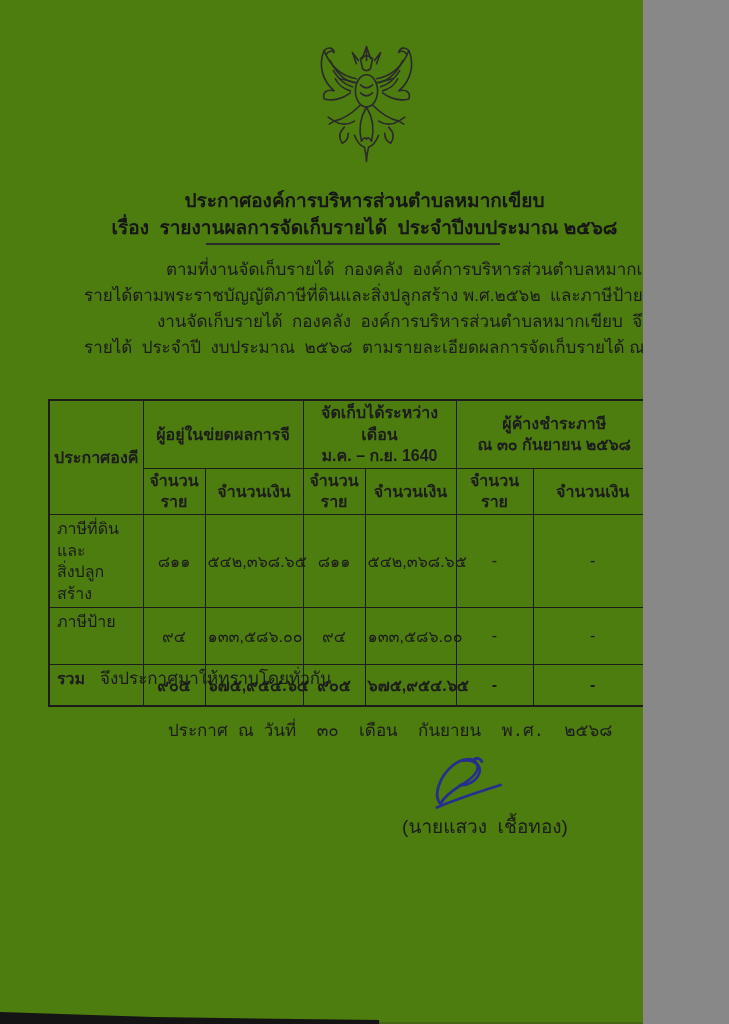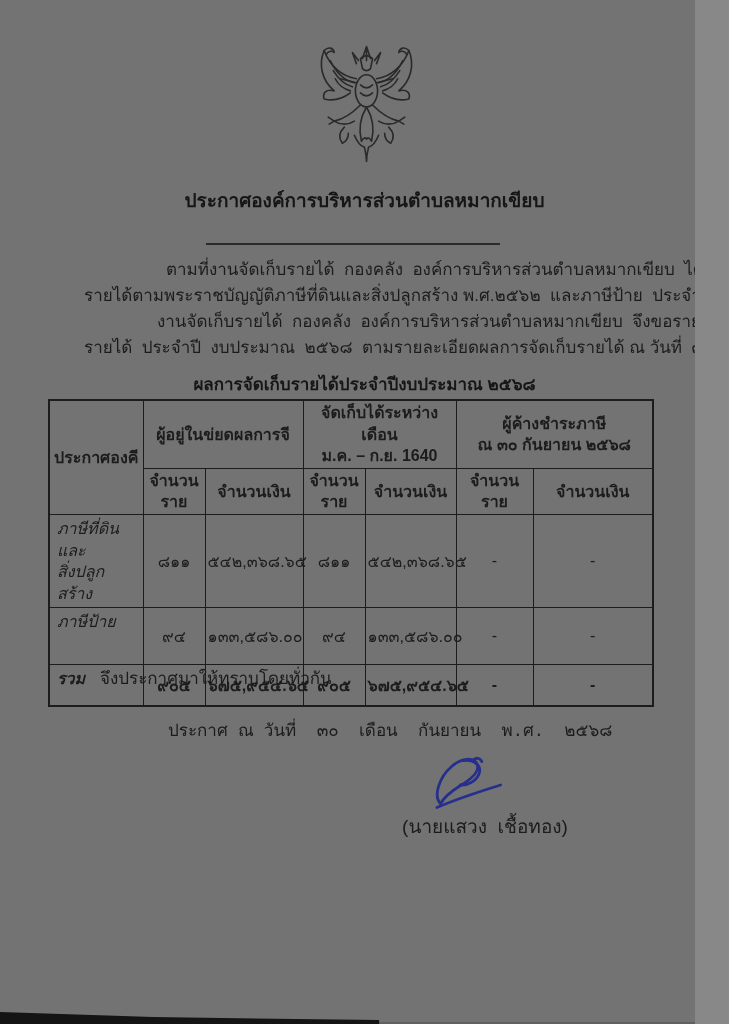--- a/index.html
+++ b/index.html
@@ -1,19 +1,19 @@
 <!DOCTYPE html>
 <html><head>
 <meta charset="utf-8">
 <style>
   * { margin:0; padding:0; box-sizing:border-box; }
   html,body { background:#888; }
   .page {
-    position:relative; width:695px; height:1024px;
-    background:#737373; overflow:hidden;
+    position:relative; width:643px; height:1024px;
+    background:#4d7c0f; overflow:hidden;
     font-family:"Liberation Sans", sans-serif;
     color:#1b1b1b;
   }
   .emblem { position:absolute; left:306px; top:42px; width:121px; height:132px; }
   .title-line { position:absolute; left:0; width:729px; text-align:center;
     font-size:19px; font-weight:bold; white-space:pre; color:#161616; }
   .t1 { top:185px; }
   .t2 { top:212px; }
   .rule { position:absolute; left:206px; top:243px; width:294px; height:2px; background:#2a2a2a; }
   .line { position:absolute; white-space:pre; font-size:17px; color:#1c1c1c; }
@@ -25,21 +25,21 @@
     font-size:17px; font-weight:bold; white-space:pre; color:#161616; }
   .tbl-wrap { position:absolute; left:48px; top:399px; }
   table { border-collapse:collapse; table-layout:fixed; width:604px;
     border:2px solid #1c1c1c; }
   th, td { border:1px solid #1c1c1c; font-size:16px; color:#1c1c1c;
     text-align:center; vertical-align:middle; padding:1px 2px; }
   th { font-weight:bold; white-space:pre-line; line-height:1.35; }
   .hrow1 { height:50px; } .hrow2 { height:44px; }
   .drow1 { height:59px; } .drow2 { height:57px; } .trow { height:41px; }
   td.lbl { text-align:left; vertical-align:top; padding:3px 4px 3px 7px;
-    white-space:pre-line; line-height:1.35;font-style:italic; }
+    white-space:pre-line; line-height:1.35; }
   .trow td { font-weight:bold; }
   .closing { left:84px; top:664px;padding-left:16px; }
   .dateline { left:168px; top:716px;font-family:Liberation Mono, monospace; }
   .sig-ink { position:absolute; left:424px; top:755px; width:97px; height:60px; }
   .sig-name { position:absolute; left:365px; top:811px; width:240px; text-align:center;
     font-size:19px; white-space:pre; color:#1c1c1c; }
   .sig-pos { position:absolute; left:352px; top:836px; width:320px; text-align:center;
     font-size:17px; white-space:pre; color:#1c1c1c; }
   .scan-artifact { position:absolute; left:0; bottom:0; width:729px; height:14px;
     background:#141414;
@@ -69,28 +69,28 @@
     <path class="st" d="M72 40 C82 38 90 30 96 18 M74 44 C82 42 88 36 93 28 M76 48 C83 46 88 42 91 36"></path>
     <path class="st" d="M50 40 L34 36 M70 40 L86 36"></path>
     <path class="st" d="M54 62 C46 70 38 76 28 78 C34 82 42 82 48 78 M66 62 C74 70 82 76 92 78 C86 82 78 82 72 78"></path>
     <path class="st" d="M28 78 L22 74 M28 78 L23 81 M92 78 L98 74 M92 78 L97 81"></path>
     <path class="st" d="M60 64 C54 74 52 86 55 98 C57 94 59 94 60 96 C61 94 63 94 65 98 C68 86 66 74 60 64"></path>
     <path class="st" d="M48 92 Q52 102 58 104 M72 92 Q68 102 62 104 M58 104 Q60 112 60 118 Q60 112 62 104"></path>
     <path class="st" d="M38 84 Q30 92 36 100 Q42 97 42 90 M82 84 Q90 92 84 100 Q78 97 78 90"></path>
   </svg>
 
   <div class="title-line t1">ประกาศองค์การบริหารส่วนตำบลหมากเขียบ</div>
+  <div class="title-line t2">เรื่อง  รายงานผลการจัดเก็บรายได้  ประจำปีงบประมาณ ๒๕๖๘</div>
   <div class="rule"></div>
 
   <div class="line p1l1">ตามที่งานจัดเก็บรายได้  กองคลัง  องค์การบริหารส่วนตำบลหมากเขียบ  ได้ดำเนินการจัดเก็บ</div>
   <div class="line p1l2">รายได้ตามพระราชบัญญัติภาษีที่ดินและสิ่งปลูกสร้าง พ.ศ.๒๕๖๒  และภาษีป้าย  ประจำปีงบประมาณ  ๒๕๖๘  นั้น</div>
   <div class="line p2l1">งานจัดเก็บรายได้  กองคลัง  องค์การบริหารส่วนตำบลหมากเขียบ  จึงขอรายงานผลการจัดเก็บ</div>
   <div class="line p2l2">รายได้  ประจำปี  งบประมาณ  ๒๕๖๘  ตามรายละเอียดผลการจัดเก็บรายได้ ณ วันที่  ๓๐  กันยายน  ๒๕๖๘  ดังนี้</div>
 
-  <div class="table-title">ผลการจัดเก็บรายได้ประจำปีงบประมาณ ๒๕๖๘</div>
 
   <div class="tbl-wrap">
     <table>
       <colgroup>
         <col style="width:94px">
           <col style="width:62px">
           <col style="width:98px">
         <col style="width:62px">
           <col style="width:91px">
           <col style="width:77px">

